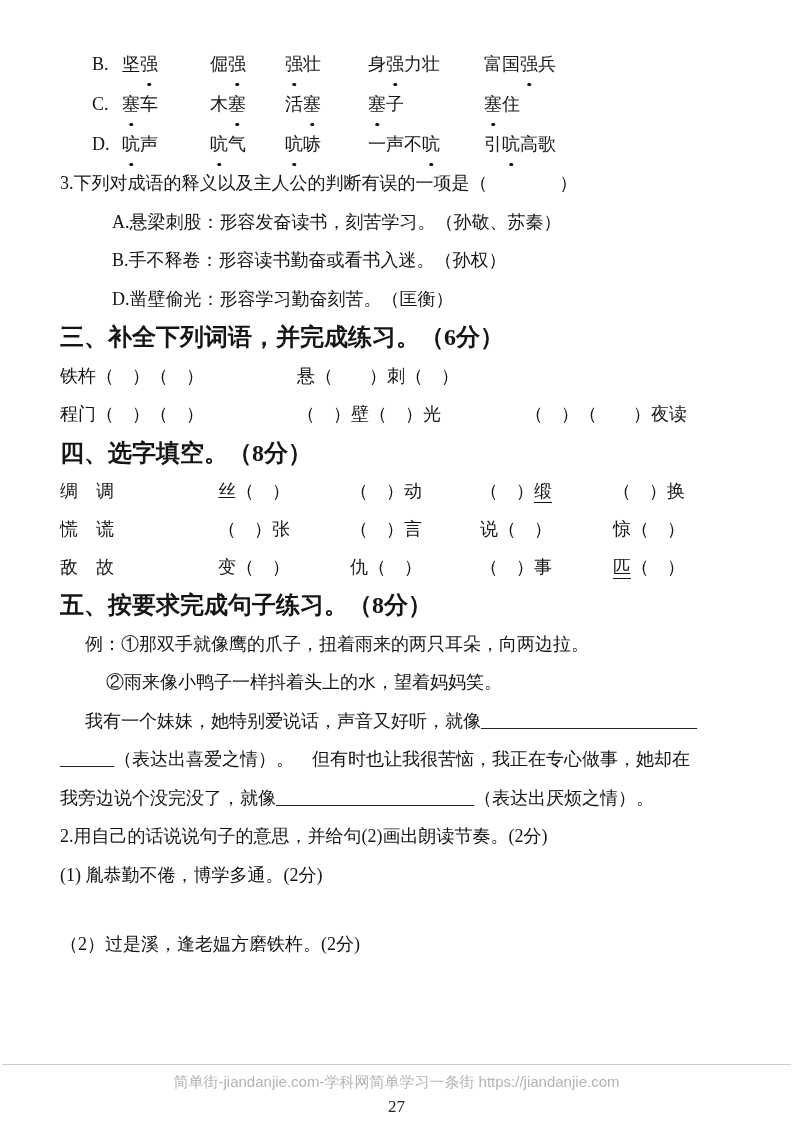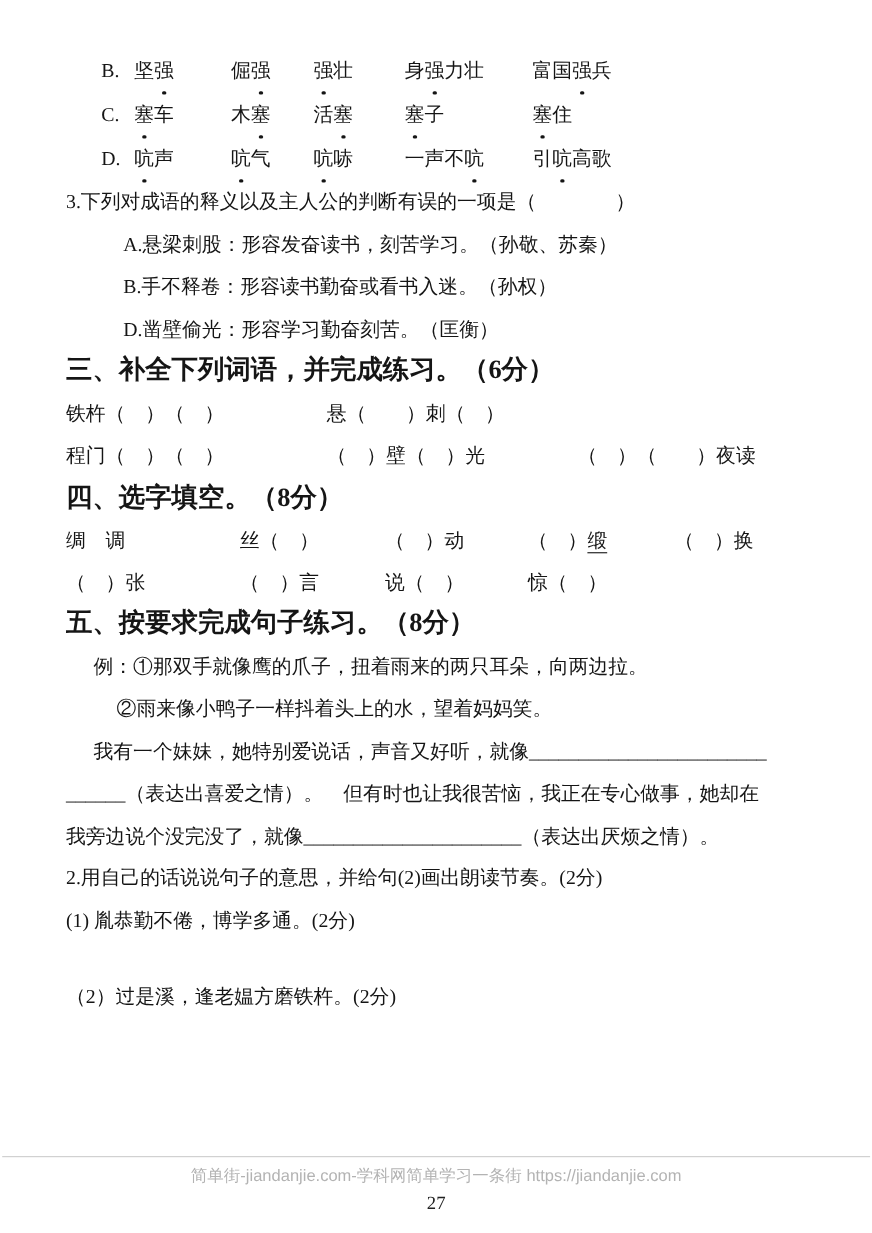--- a/index.html
+++ b/index.html
@@ -20,21 +20,21 @@
   
   .grid3{display:grid;grid-template-columns:237px 228px auto;}
   
   .sec4-row{display:grid;grid-template-columns:158px 132px 130px 133px auto;
             line-height:38px;height:38px;white-space:nowrap;}
   .ul{border-bottom:1.5px solid #151515;padding-bottom:1px;}
   .indent1{padding-left:25px;}
   .indent2{padding-left:46px;}
   .item2{margin-top:31px;}
   
-  .footer{position:absolute;left:0;right:0;bottom:17px;text-align:center;}
+  .footer{position:absolute;left:0;right:0;bottom:4px;text-align:center;}
   .footer-rule{border-top:1px solid #cccccc;margin:0 2px 8px 2px;height:0;}
   .footer-text{color:#b3b3b3;font-size:15px;font-family:"Liberation Sans","DejaVu Sans",sans-serif;}
   .page-number{color:#222222;font-size:17px;margin-top:5px;}
 </style>
 </head>
 <body>
 
 <div class="page">
   <main class="content">
 
@@ -86,24 +86,32 @@
     <div class="line section-title">四、选字填空。（8分）</div>
     <section id="sec4-rows">
         <div class="sec4-row">
           <span class="sec4-chars">绸　调</span>
           <span class="sec4-item">丝（　）</span>
           <span class="sec4-item">（　）动</span>
           <span class="sec4-item"><span>（</span><span>　</span><span>）</span><span class="ul">缎</span></span>
           <span class="sec4-item">（　）换</span>
         </div>
         <div class="sec4-row">
+          <span class="sec4-chars">慌　谎</span>
           <span class="sec4-item">（　）张</span>
           <span class="sec4-item">（　）言</span>
           <span class="sec4-item">说（　）</span>
           <span class="sec4-item">惊（　）</span>
+        </div>
+        <div class="sec4-row">
+          <span class="sec4-chars">敌　故</span>
+          <span class="sec4-item">变（　）</span>
+          <span class="sec4-item">仇（　）</span>
+          <span class="sec4-item">（　）事</span>
+          <span class="sec4-item"><span class="ul">匹</span><span>（</span><span>　</span><span>）</span></span>
         </div>
       </section>
 
     <div class="line section-title">五、按要求完成句子练习。（8分）</div>
     <div class="line indent1">例：①那双手就像鹰的爪子，扭着雨来的两只耳朵，向两边拉。</div>
     <div class="line indent2">②雨来像小鸭子一样抖着头上的水，望着妈妈笑。</div>
     <div class="line indent1">我有一个妹妹，她特别爱说话，声音又好听，就像________________________</div>
     <div class="line">______（表达出喜爱之情）。　但有时也让我很苦恼，我正在专心做事，她却在</div>
     <div class="line">我旁边说个没完没了，就像______________________（表达出厌烦之情）。</div>
     <div class="line">2.用自己的话说说句子的意思，并给句(2)画出朗读节奏。(2分)</div>

